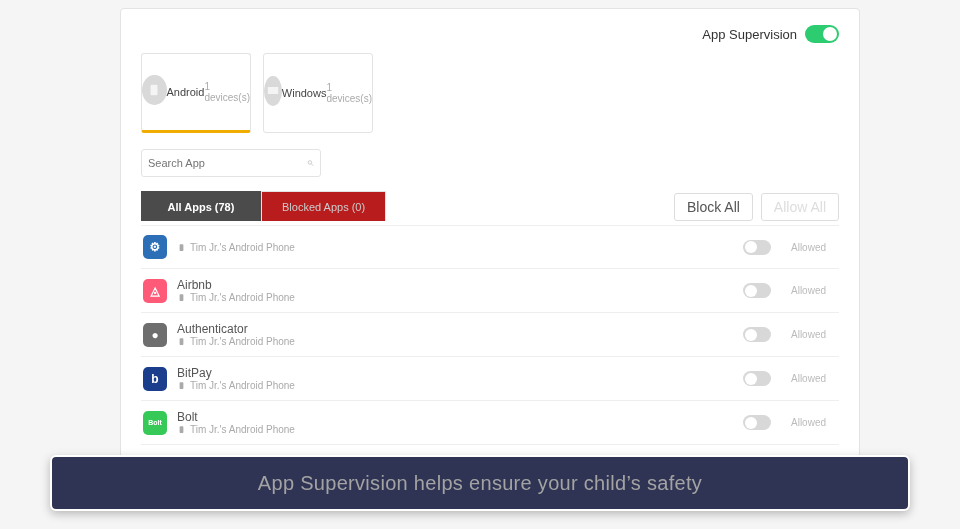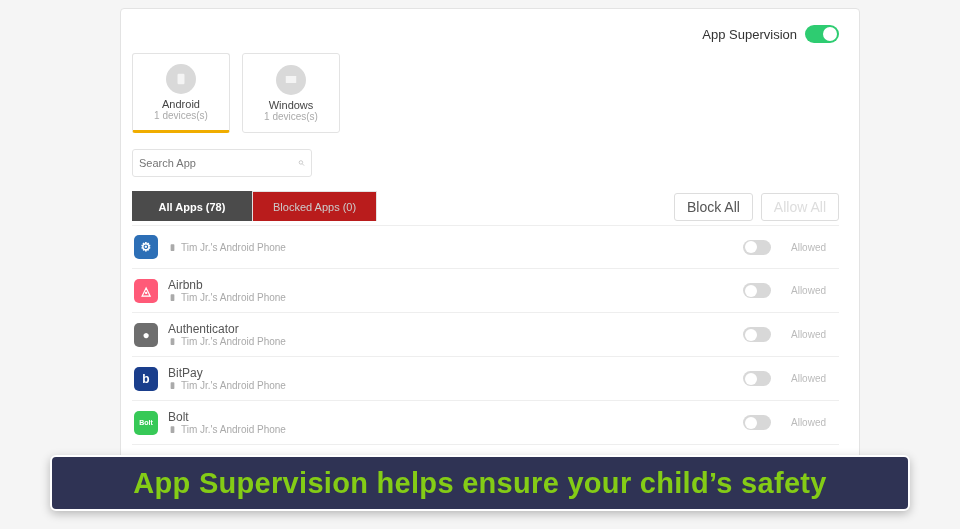--- a/index.html
+++ b/index.html
@@ -9,21 +9,21 @@
     width: 960px;
     height: 529px;
     overflow: hidden;
     position: relative;
   }
   .panel {
     background: #fff;
     border: 1px solid #e3e3e3;
     border-radius: 4px;
     margin: 8px 100px 0 120px;
-    padding: 16px 20px 12px 11px;
+    padding: 16px 20px 12px 20px;
     height: 452px;
     overflow: hidden;
     position: relative;
   }
   .header-row {
     display: flex;
     justify-content: flex-end;
     align-items: center;
     gap: 8px;
     margin-bottom: 10px;
@@ -42,23 +42,23 @@
     position:absolute; top:2px;
     width:14px; height:14px; border-radius:50%;
     background:#fff;
   }
   .toggle.on .knob { right:2px; }
 
   .instruction { font-size:12px; color:#555; margin-bottom:12px; }
 
   .device-cards { display:flex; gap:12px; margin-bottom:16px; }
   .device-card {
-    width:98px; height:80px;
+    width:110px; height:80px;
     border:1px solid #e3e3e3;
-    display:flex; flex-direction:column; align-items:center; justify-content:center;
+    display:flex; flex-direction:row; align-items:center; justify-content:center;
     border-radius:3px;
     position:relative;
     cursor:pointer;
     background:#fff;
   }
   .device-card.selected { border-bottom: 3px solid #f0ad00; }
   .device-icon {
     width:30px; height:30px; border-radius:50%;
     background:#d9d9d9;
     display:flex; align-items:center; justify-content:center;
@@ -141,21 +141,21 @@
     position:absolute;
     left:50px; right:50px; bottom:18px;
     height:56px;
     background:#2f3354;
     border:2px solid #fff;
     border-radius:6px;
     box-shadow:0 3px 10px rgba(0,0,0,.25);
     display:flex;align-items:center;justify-content:center;
   }
   .caption-bar span{
-    color:#84cc16;font-size:29px;font-weight:700;letter-spacing:.3px;
+    color:#a3a3a3;font-size:20px;font-weight:400;letter-spacing:.3px;
   }
 </style>
 </head>
 <body>
 
 <div class="panel">
 
   <div class="header-row">
     <span>App Supervision</span>
     <span class="toggle on">

